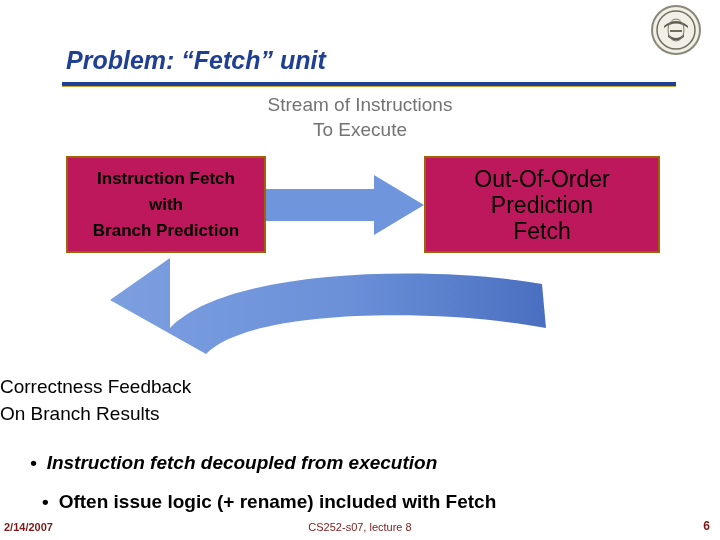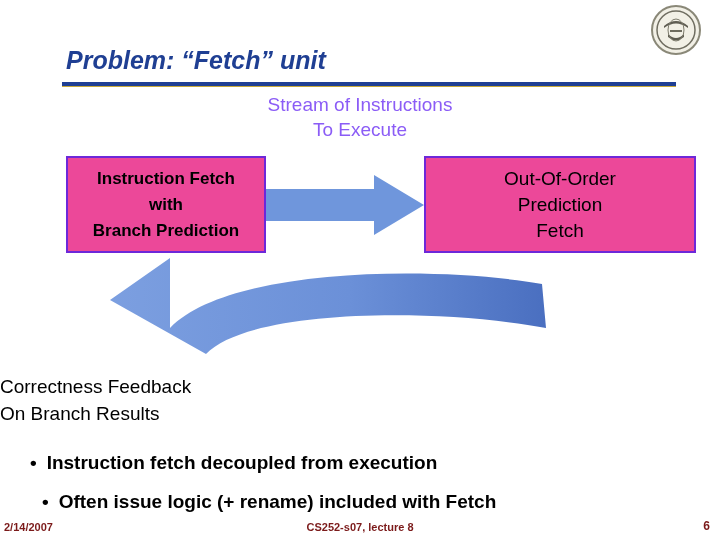--- a/index.html
+++ b/index.html
@@ -53,51 +53,51 @@
   }
 
   
   .caption-top {
     position: absolute;
     left: 0;
     top: 92px;
     width: 720px;
     text-align: center;
     font-size: 19px;
-    color: #8b5cf6;
+    color: #737373;
     line-height: 25px;
   }
 
   
   .box {
     position: absolute;
-    border: 2px solid #6d28d9;
-    background: #ec4899;
+    border: 2px solid #a16207;
+    background: #be185d;
     box-sizing: border-box;
     display: flex;
     align-items: center;
     justify-content: center;
     text-align: center;
     font-size: 17px;
     color: #000000;
     line-height: 26px;
   }
   .box-fetch {
     left: 66px;
     top: 156px;
     width: 200px;
     height: 97px;
     font-weight: bold;
   }
   .box-ooo {
     left: 424px;
     top: 156px;
-    width: 272px;
+    width: 236px;
     height: 97px;
-    font-size: 19px;
+    font-size: 23px;
   }
 
   
   .arrow-right {
     position: absolute;
     left: 266px;
     top: 175px;
     width: 158px;
     height: 60px;
   }
@@ -133,20 +133,21 @@
   .bullet {
     font-size: 19px;
     font-weight: bold;
     color: #000000;
     white-space: nowrap;
   }
   .bullet-1 {
     position: absolute;
     left: 30px;
     top: 0px;
+    font-style: italic;
   }
   .bullet-2 {
     position: absolute;
     left: 42px;
     top: 39px;
   }
   .bullet-dot {
     display: inline-block;
     margin-right: 10px;
   }
@@ -160,21 +161,21 @@
     font-weight: bold;
     color: #7b1a1a;
   }
   .footer-center {
     position: absolute;
     left: 0;
     top: 521px;
     width: 720px;
     text-align: center;
     font-size: 11px;
-    font-weight: bold;
+    font-weight: normal;
     color: #7b1a1a;
   }
   .footer-page {
     position: absolute;
     right: 10px;
     top: 519px;
     font-size: 12px;
     font-weight: bold;
     color: #7b1a1a;
   }

